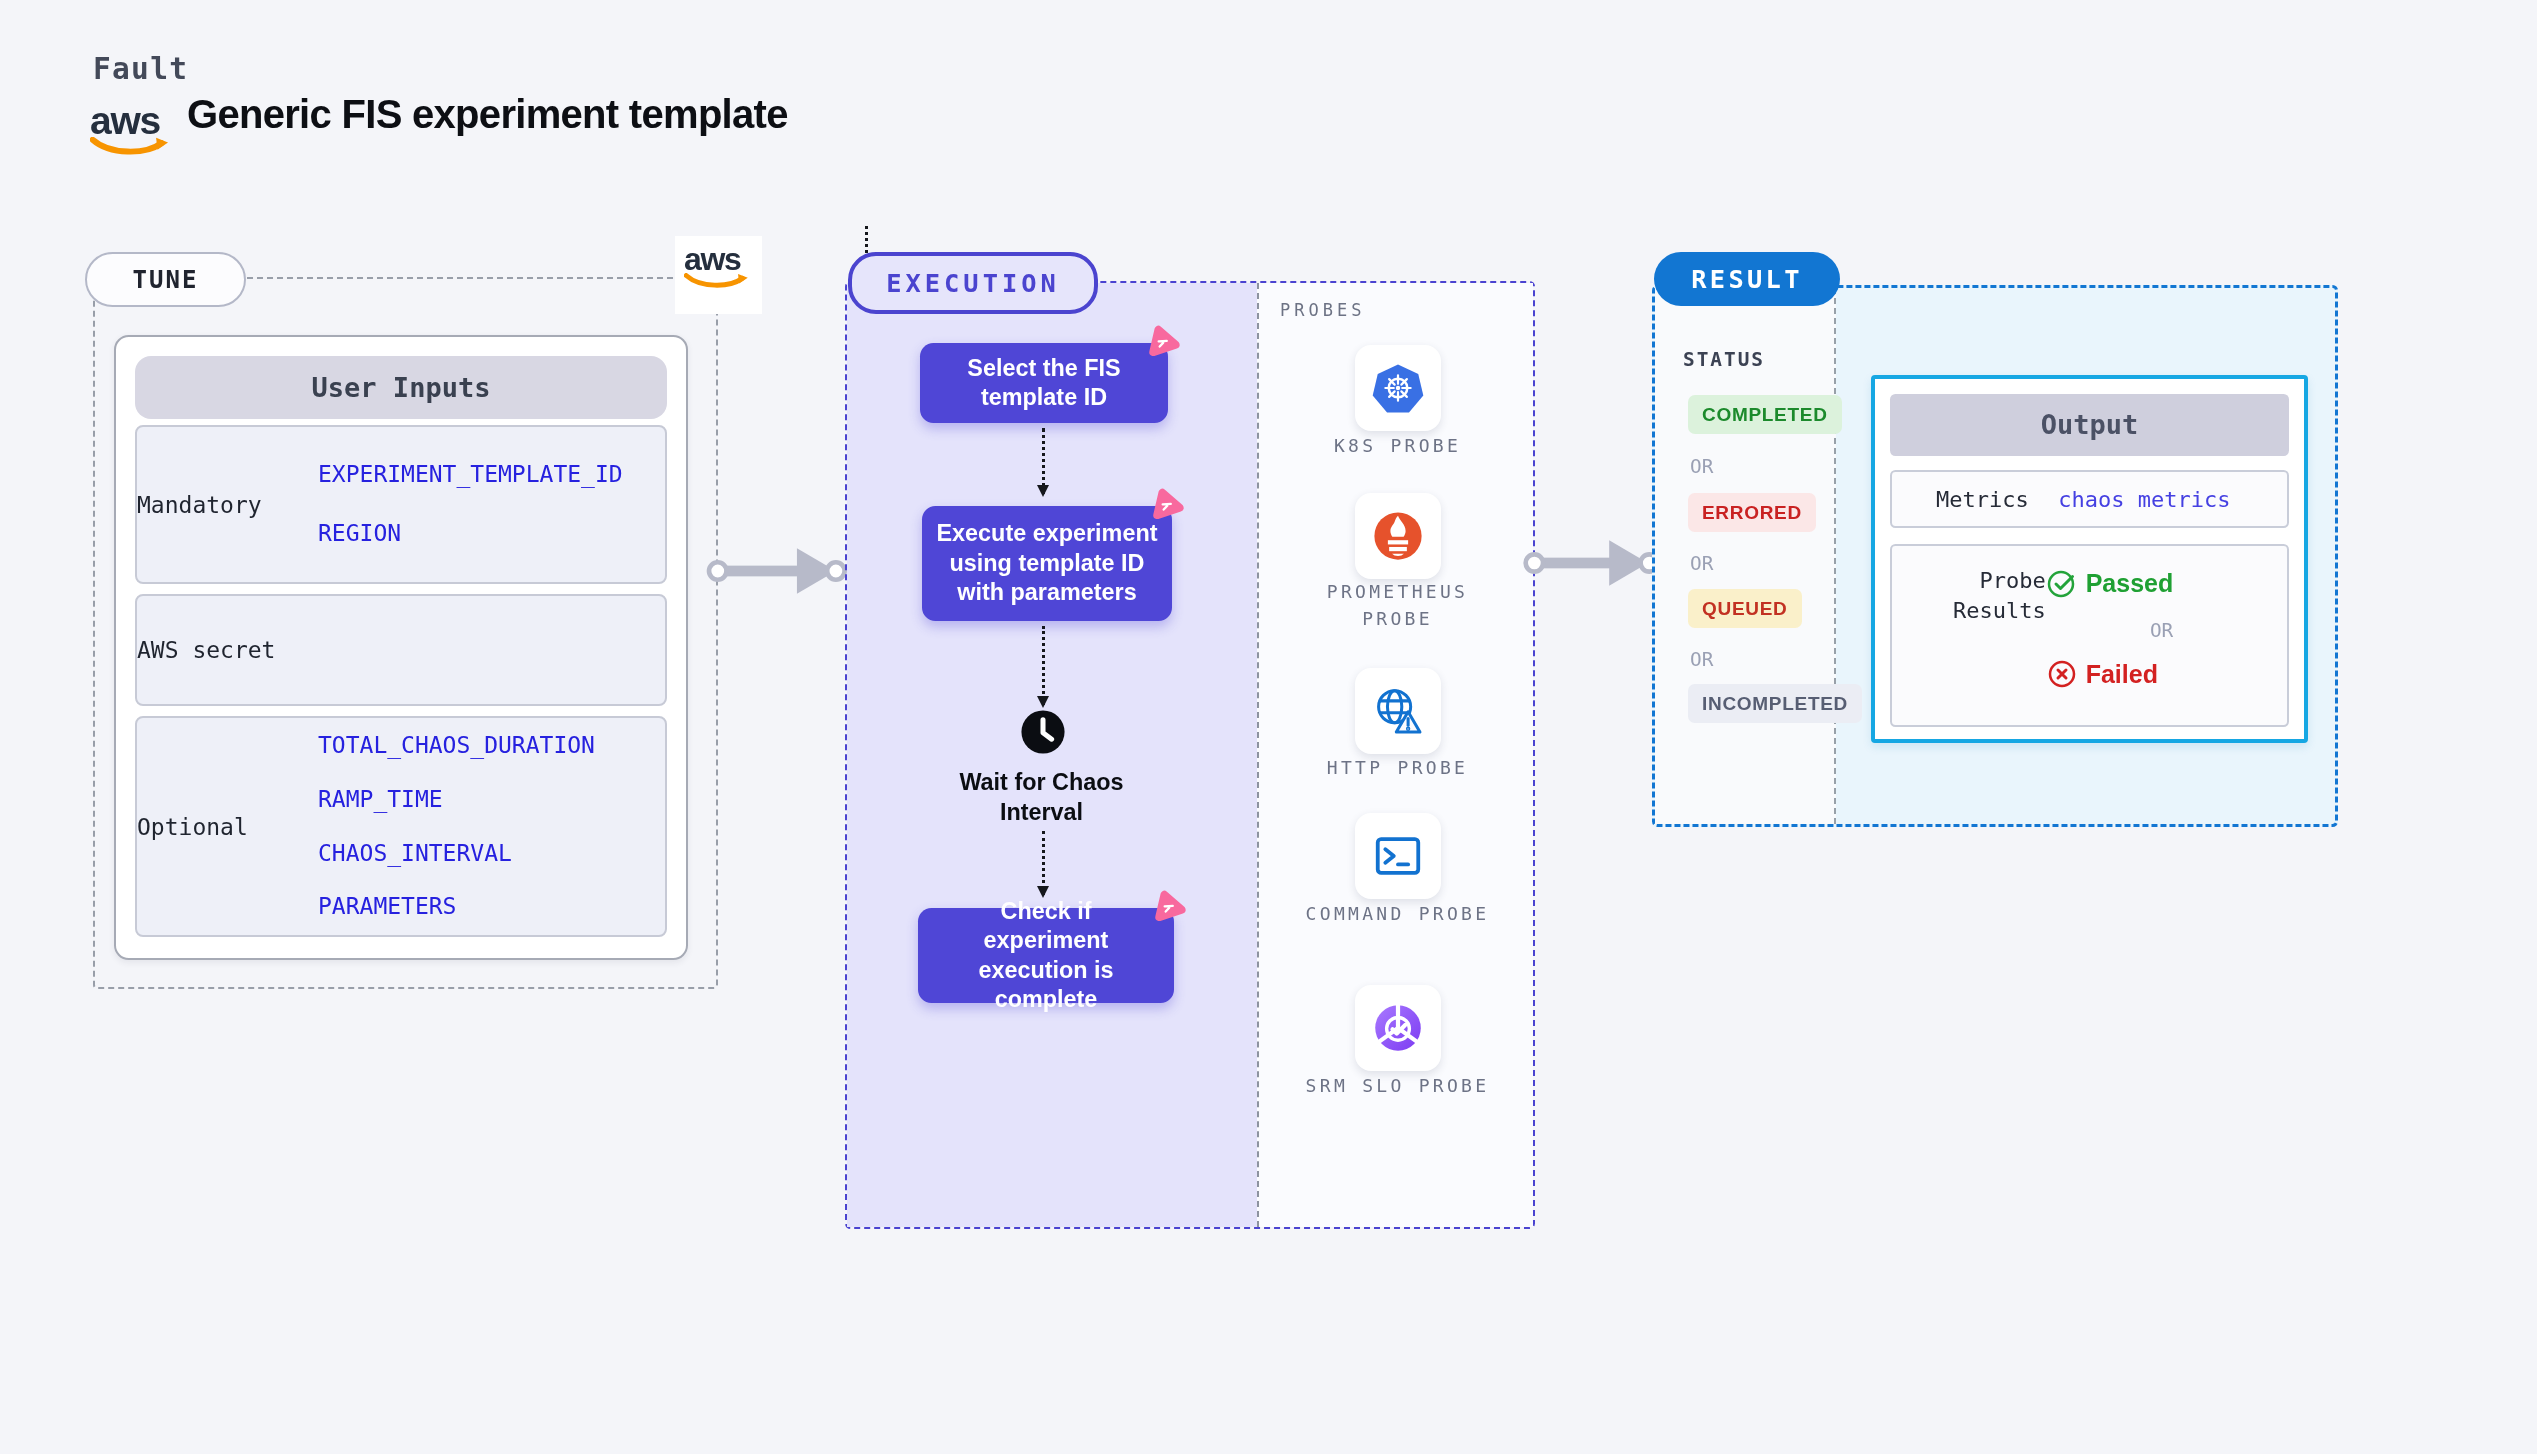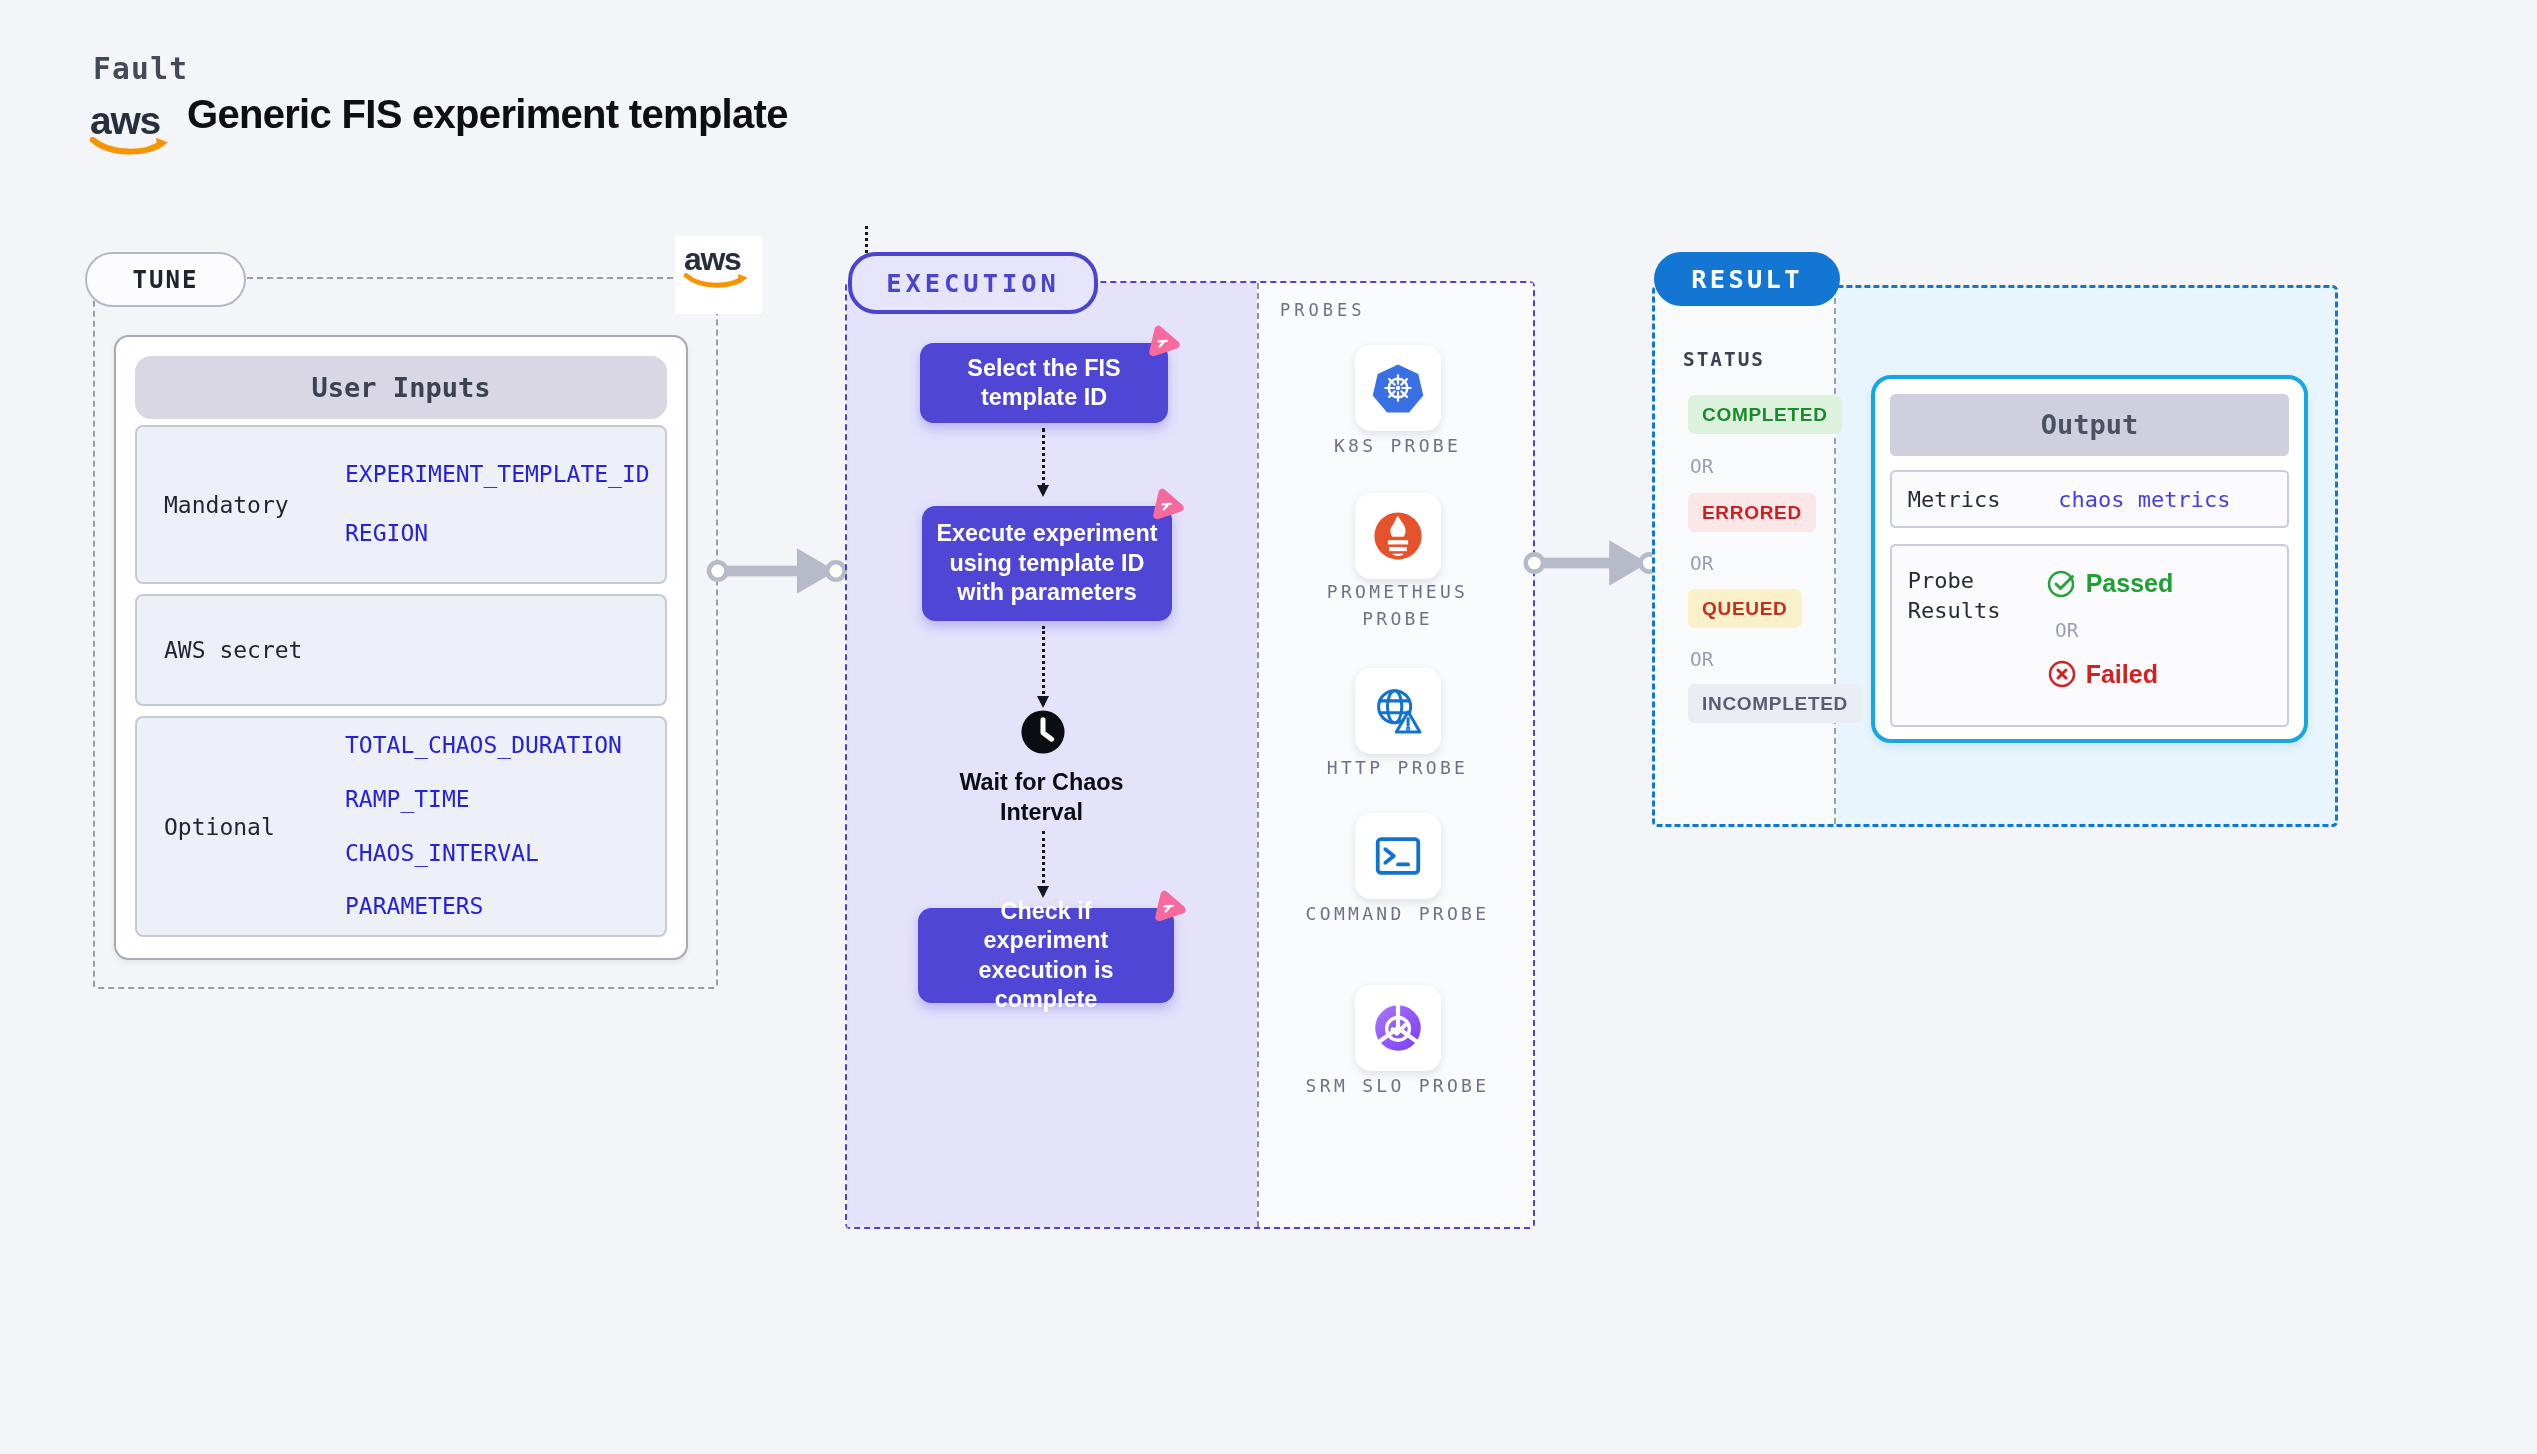--- a/index.html
+++ b/index.html
@@ -25,21 +25,21 @@
   .pill{position:absolute;display:flex;align-items:center;justify-content:center;font-family:var(--mono);font-weight:bold;border-radius:28px;z-index:5;}
   .pill-tune{left:85px;top:252px;width:157px;height:51px;background:#fcfcfe;border:2.7px solid #b4b8c8;color:#20242f;font-size:24px;letter-spacing:2px;}
   .pill-execution{left:848px;top:252px;width:242px;height:54px;background:#e6e5fb;border:4px solid #4b44cf;color:#4b44cf;font-size:25.4px;letter-spacing:4px;}
   .pill-result{left:1654px;top:252px;width:186px;height:54px;background:#1276d2;color:#ffffff;font-size:25.4px;letter-spacing:3.3px;}
 
   
   .tune-panel{position:absolute;left:93px;top:277px;width:621px;height:708px;border:2.7px dashed #989ea9;border-radius:4px;}
   .ui-card{position:absolute;left:19px;top:56px;width:570px;height:621px;background:#ffffff;border:2.7px solid #a6aab5;border-radius:14.7px;box-shadow:0 2.7px 6.7px rgba(50,55,80,.08);}
   .ui-header{position:absolute;left:19px;top:19px;right:19px;height:63px;background:#d8d7e3;border-radius:16px;display:flex;align-items:center;justify-content:center;font-family:var(--mono);font-weight:bold;font-size:27px;color:#3a4150;}
   .ui-row{position:absolute;left:19px;right:19px;background:#eef0f8;border:2px solid #c7cad6;border-radius:8px;display:flex;align-items:center;}
-  .ui-row-label{width:181px;padding-left:27px;font-family:var(--mono);font-size:23px;color:#1f242f;flex:none;}
+  .ui-row-label{width:181px;font-family:var(--mono);font-size:23px;color:#1f242f;flex:none;}
   .ui-row-values{display:flex;flex-direction:column;justify-content:center;gap:29.5px;}
   .ui-value{font-family:var(--mono);font-size:23px;color:#2621df;width:309px;word-break:break-all;line-height:1.3;}
   .ui-row-1{top:88px;height:155px;}
   .ui-row-2{top:257px;height:108px;}
   .ui-row-2 .ui-row-values{gap:0;}
   .ui-row-3{top:379px;height:217px;}
   .ui-row-3 .ui-row-values{gap:24px;}
 
   
   .h-arrow{position:absolute;}
@@ -71,21 +71,21 @@
   .result-panel{position:absolute;left:1652px;top:285px;width:680px;height:536px;border:3.3px dashed #1276d2;border-radius:5.4px;background:#e9f5fc;}
   .result-status-col{position:absolute;left:0;top:0;bottom:0;width:179px;background:#f9fafc;border-right:2.7px dashed #98a0a8;}
   .status-label{position:absolute;left:28px;top:60px;font-family:var(--mono);font-weight:bold;font-size:19.4px;color:#3c4253;letter-spacing:2px;}
   .status-badge{position:absolute;left:33px;font-family:var(--sans);font-weight:bold;font-size:19px;padding:8.7px 14px;border-radius:6.7px;letter-spacing:0.7px;white-space:nowrap;}
   .status-or{position:absolute;left:35px;font-family:var(--mono);font-size:19.4px;color:#9aa0b4;}
   .badge-success{background:#dcf2dc;color:#1c8a2c;border-radius:7px;}
   .badge-error{background:#fbe7e7;color:#c92222;}
   .badge-warning{background:#faf0ca;color:#c23122;}
   .badge-neutral{background:#ebedf4;color:#575e73;}
 
-  .output-card{position:absolute;left:216px;top:87px;width:437px;height:368px;background:#ffffff;border:4px solid #16a7e3;border-radius:20px;box-sizing:border-box;box-shadow:0 4px 9.4px rgba(20,120,180,.12);}
+  .output-card{position:absolute;left:216px;top:87px;width:437px;height:368px;background:#ffffff;border:4px solid #16a7e3;border-radius:4px;box-sizing:border-box;box-shadow:0 4px 9.4px rgba(20,120,180,.12);text-align:right;}
   .output-header{position:absolute;left:14.7px;top:14.7px;right:14.7px;height:62px;background:#cfcfdd;border-radius:5.4px;display:flex;align-items:center;justify-content:center;font-family:var(--mono);font-weight:bold;font-size:27px;color:#4b5165;}
   .output-row{position:absolute;left:14.7px;right:14.7px;background:#fbfbfd;border:2px solid #c9cdd9;border-radius:5.4px;box-sizing:border-box;}
   .metrics-row{top:91px;height:58px;display:flex;align-items:center;}
   .metrics-label{font-family:var(--mono);font-size:22px;color:#262b37;padding-left:16px;width:121px;flex:none;}
   .metrics-value{font-family:var(--mono);font-size:22px;color:#4540e2;margin-left:29.5px;}
   .results-row{top:165px;height:183px;display:flex;}
   .results-label{font-family:var(--mono);font-size:22px;color:#262b37;line-height:1.35;padding:20px 0 0 16px;width:138px;flex:none;}
   .results-outcomes{padding-top:21.4px;}
   .outcome-line{display:flex;align-items:center;gap:8px;}
   .outcome-text{font-family:var(--sans);font-weight:bold;font-size:25px;}

